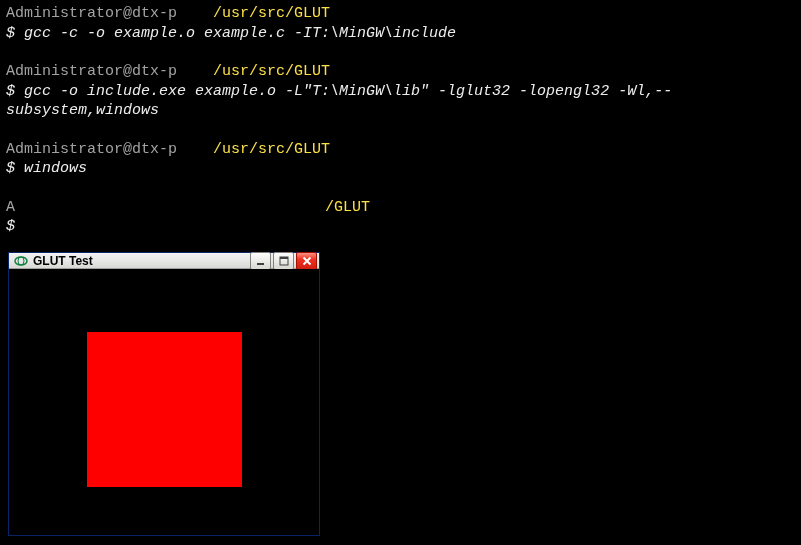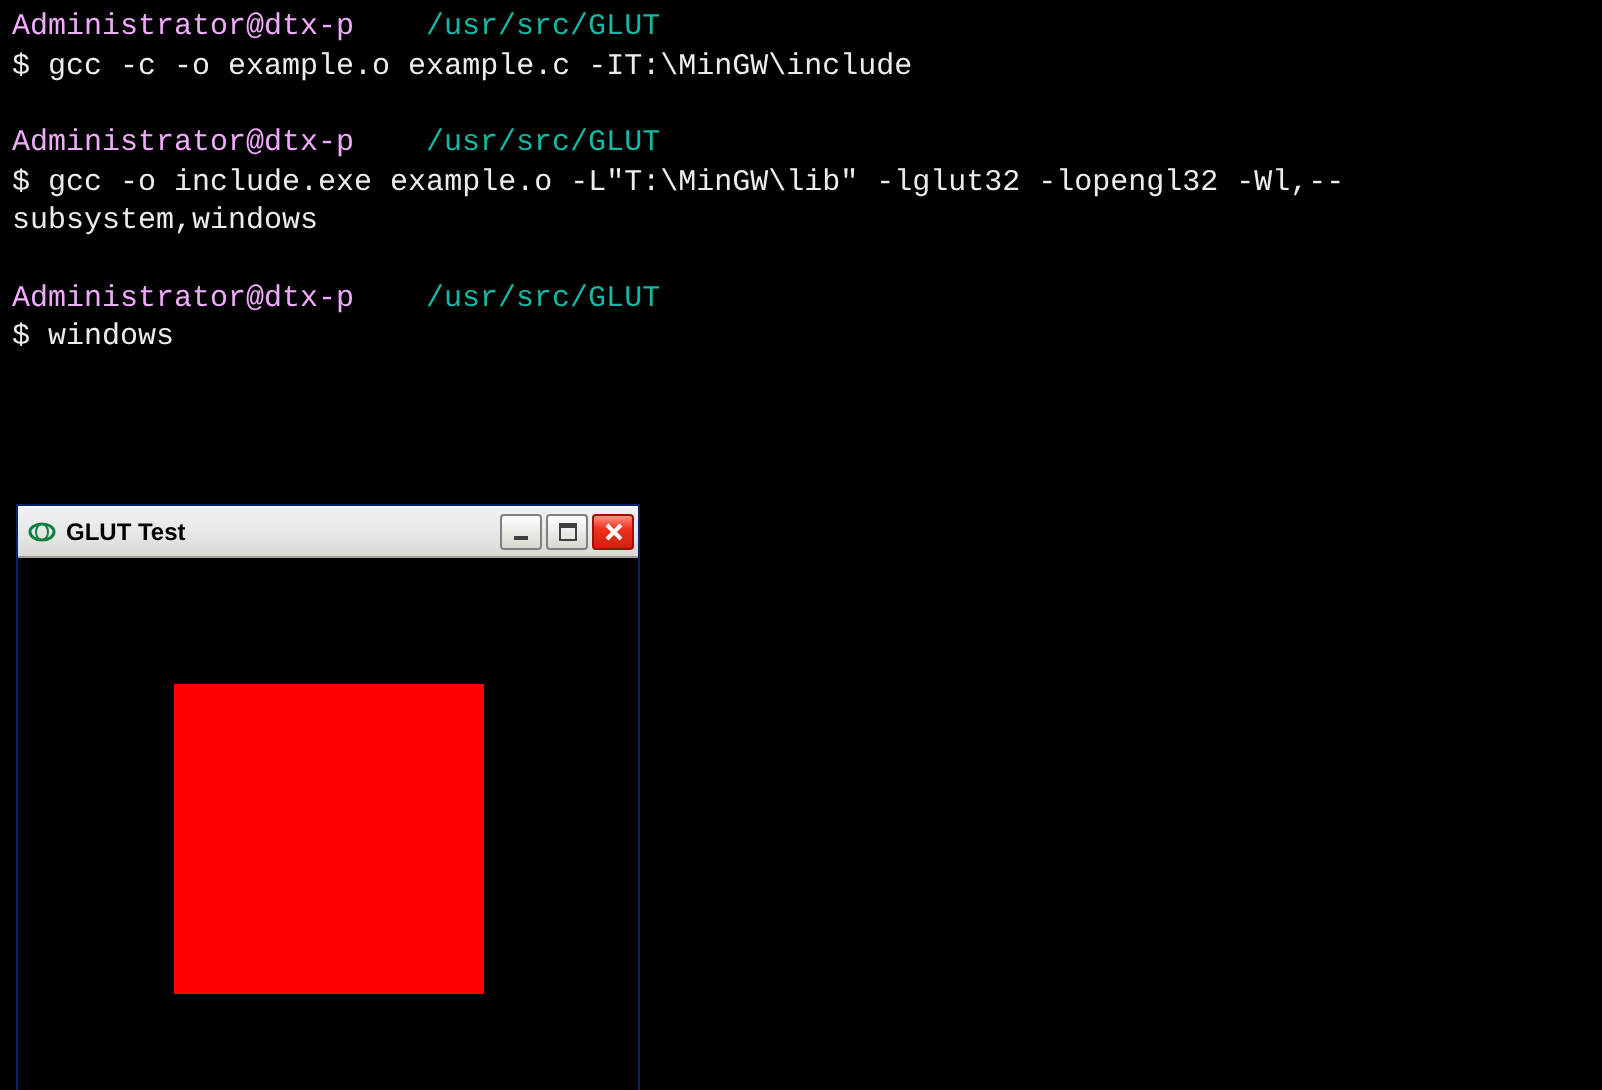--- a/index.html
+++ b/index.html
@@ -18,46 +18,47 @@
     }
     .terminal {
       padding: 4px 6px;
       color: #ccc;
       line-height: 1.3;
     }
     .prompt-line {
       margin-bottom: 0;
     }
     .user-host {
-      color: #f0abfc;
+      color: #a3a3a3;
     }
     .path {
-      color: #14b8a6;
+      color: #fde047;
     }
     .cmd-line {
       color: #ececec;
+      font-style: italic;
     }
     .dollar {
       color: #ececec;
     }
     .block {
       margin-bottom: 19px;
     }
     
     .glut-window {
       position: absolute;
       left: 8px;
       top: 252px;
       width: 312px;
       background: #ece9d8;
       border: 1px solid #0a246a;
       box-shadow: 1px 1px 0 rgba(0,0,0,0.3);
     }
     .titlebar {
-      height: 26px;
+      height: 16px;
       background: linear-gradient(to bottom, #fefefe 0%, #f0f0f0 5%, #e8e8e8 50%, #d8d8d4 100%);
       display: flex;
       align-items: center;
       padding: 0 2px 0 4px;
       border-bottom: 1px solid #a0a0a0;
     }
     .app-icon {
       width: 16px;
       height: 14px;
       margin-right: 4px;
@@ -136,20 +137,28 @@
 
   <div class="block">
     <div class="prompt-line">
       <span class="user-host">Administrator@dtx-p</span><span>&nbsp;&nbsp;&nbsp;&nbsp;</span><span class="path">/usr/src/GLUT</span>
     </div>
     <div class="cmd-line">
       <span class="dollar">$</span> <span>windows</span>
     </div>
   </div>
 
+  <div class="block">
+    <div class="prompt-line">
+      <span class="user-host">A</span><span style="display:inline-block;width:310px"></span><span class="path">/GLUT</span>
+    </div>
+    <div class="cmd-line">
+      <span class="dollar">$</span>
+    </div>
+  </div>
 </div>
 
 <div class="glut-window">
   <div class="titlebar">
     <span class="app-icon">
       <svg width="14" height="12" viewBox="0 0 14 12">
         <ellipse cx="7" cy="6" rx="6" ry="4" fill="none" stroke="#108040" stroke-width="1.5"></ellipse>
         <ellipse cx="7" cy="6" rx="3" ry="4" fill="none" stroke="#108040" stroke-width="1"></ellipse>
       </svg>
     </span>

